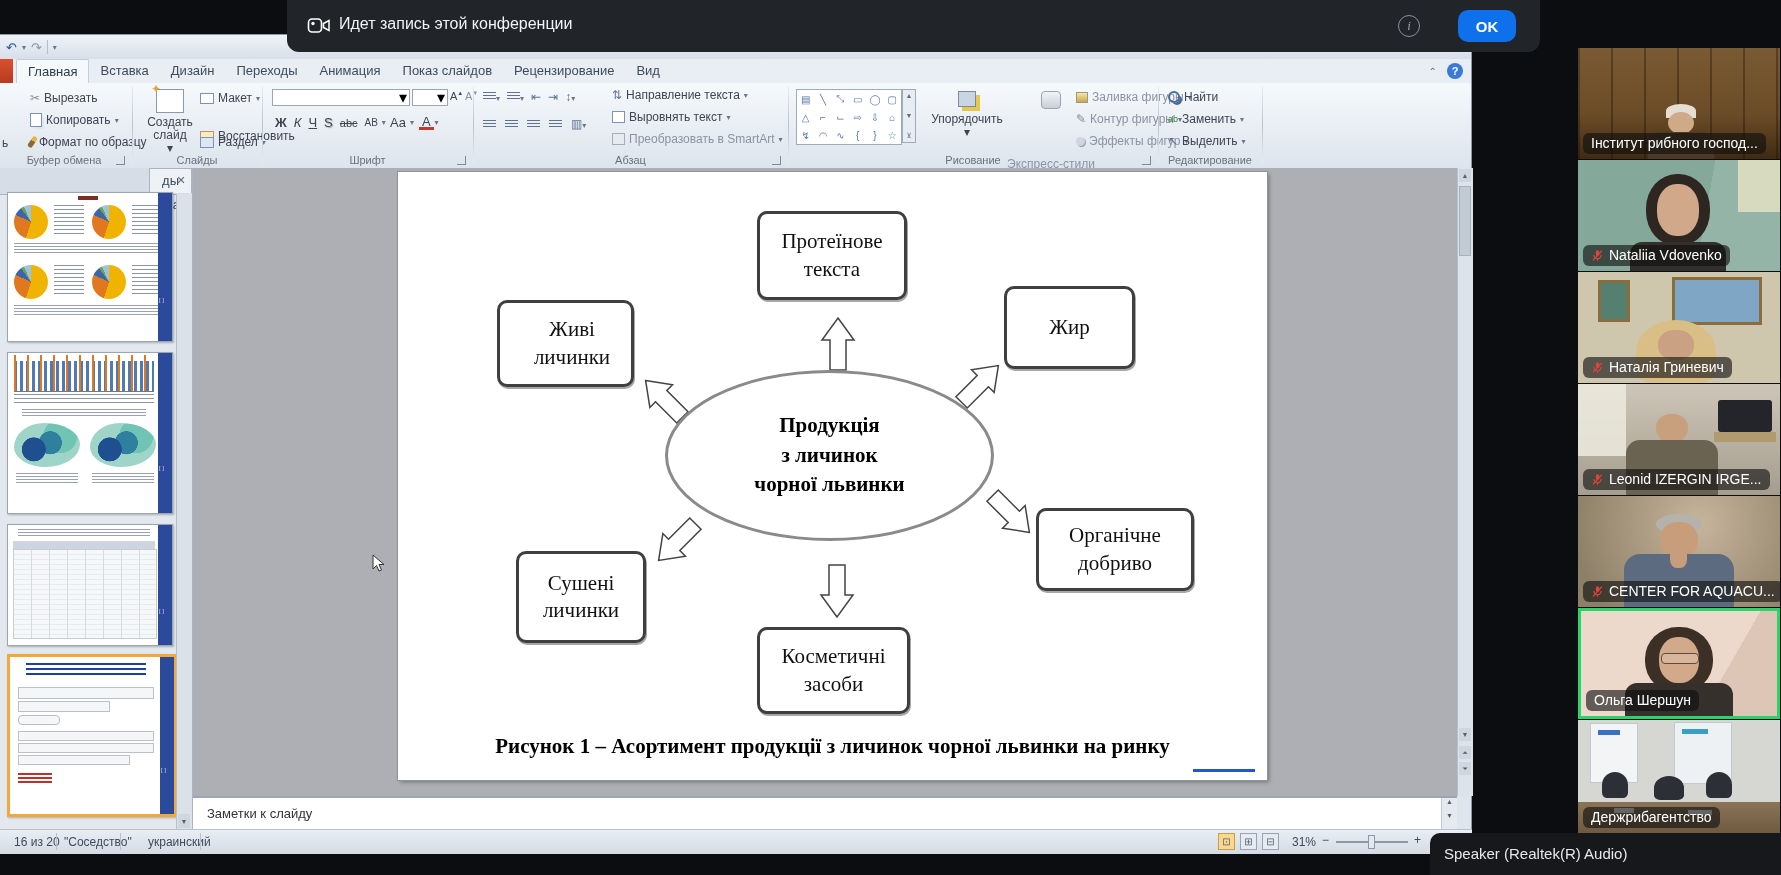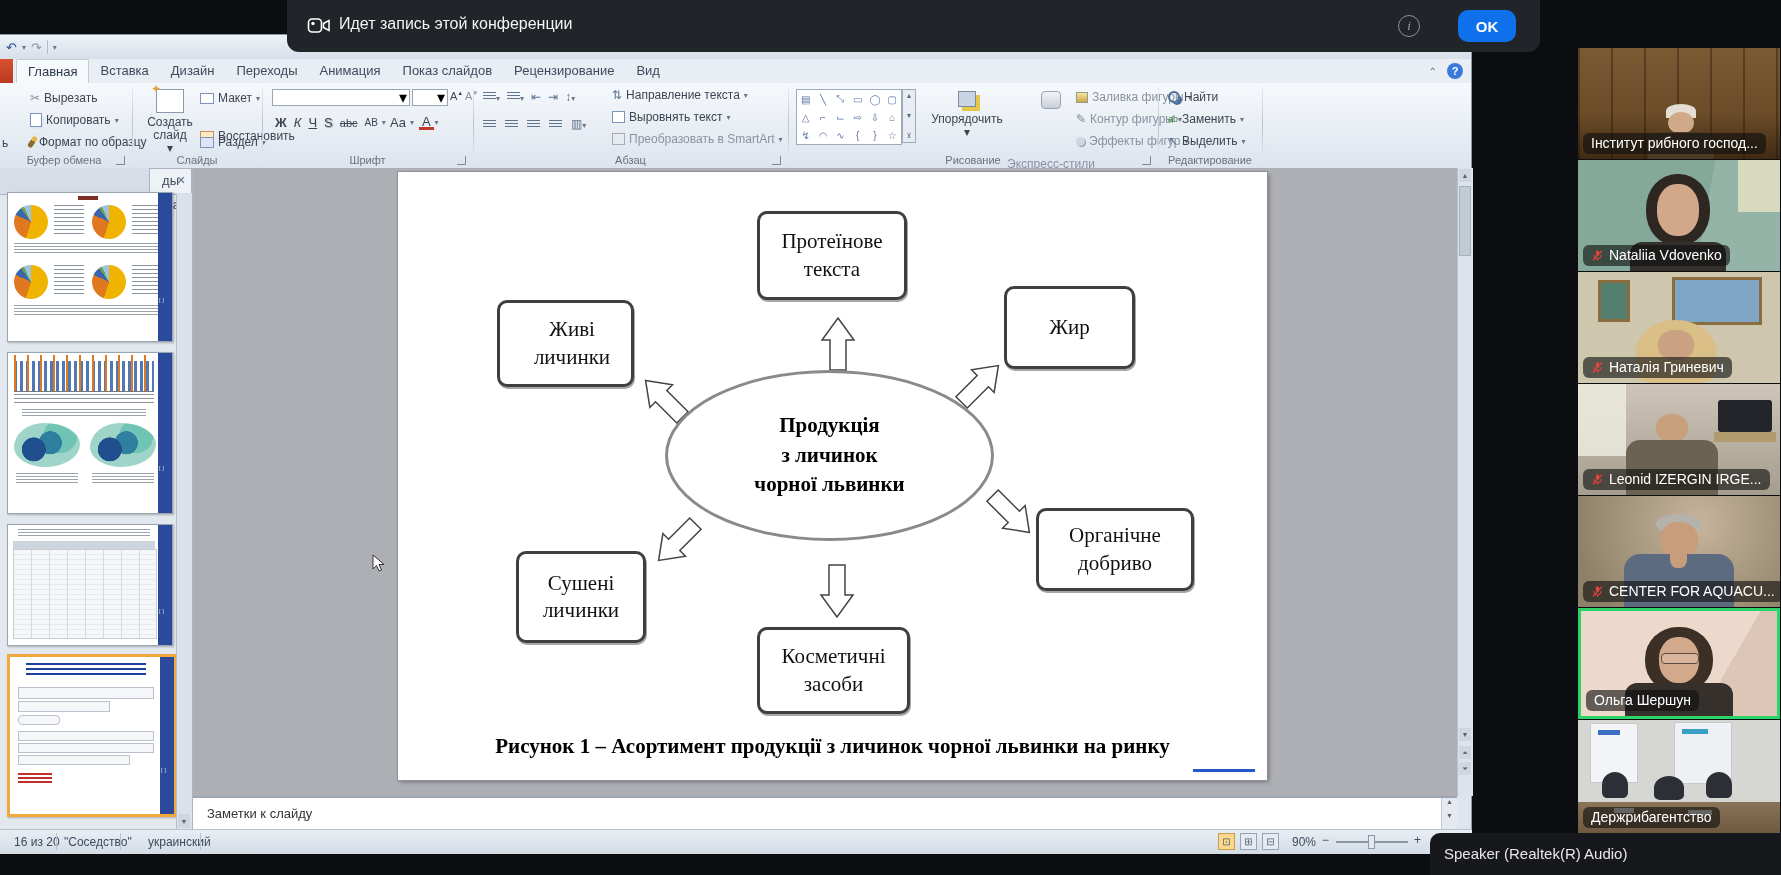--- a/index.html
+++ b/index.html
@@ -471,21 +471,21 @@
     <div id="statusbar" class="abs">
       <span class="stitem" style="left:14px;">16 из 20</span>
       <span class="ssep" style="left:56px;"></span>
       <span class="stitem" style="left:64px;">"Соседство"</span>
       <span class="ssep" style="left:120px;"></span>
       <span class="stitem" style="left:128px;padding-left:20px;">украинский</span>
       <span class="ssep" style="left:200px;"></span>
       <span class="vb active" style="left:1218px;">⊡</span>
       <span class="vb" style="left:1240px;">⊞</span>
       <span class="vb" style="left:1262px;">⊟</span>
-      <span class="stitem" style="left:1292px;">90%</span>
+      <span class="stitem" style="left:1292px;">31%</span>
       <span class="stitem" style="left:1322px;top:3px;">−</span>
       <span class="ztrack" style="left:1336px;width:72px;"></span>
       <span class="zthumb" style="left:1368px;"></span>
       <span class="stitem" style="left:1414px;top:3px;">+</span>
     </div>
   </div>
 
   <div id="notifbar" class="abs">
     <svg class="rec" width="24" height="20" viewBox="0 0 24 20">
       <rect x="1.5" y="3" width="13" height="13" rx="3.5" fill="none" stroke="#fff" stroke-width="1.6"></rect>

